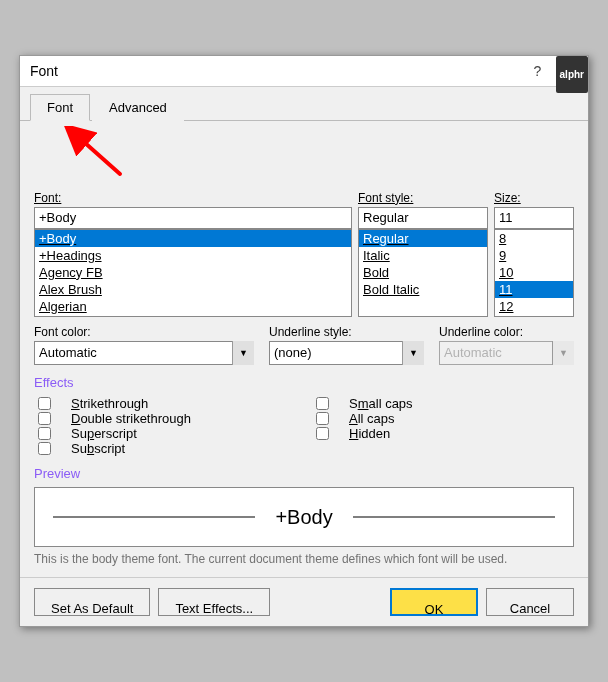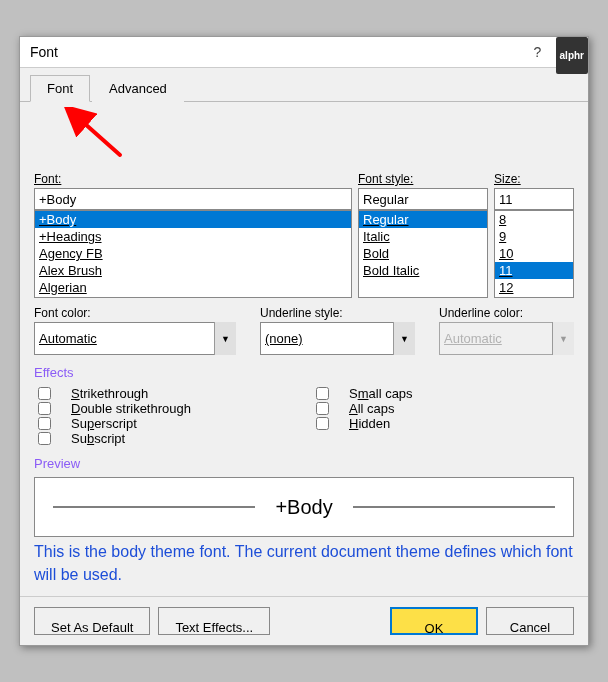--- a/index.html
+++ b/index.html
@@ -150,42 +150,41 @@
     }
 
     
     .list-box::-webkit-scrollbar { width: 14px; }
     .list-box::-webkit-scrollbar-track { background: #f0f0f0; border-left: 1px solid #ccc; }
     .list-box::-webkit-scrollbar-thumb { background: #c0c0c0; border: 1px solid #999; }
 
     
     .dropdown-row {
       display: flex;
-      gap: 24px;
+      gap: 15px;
       margin-top: 8px;
     }
     .col-dropdown { flex: 1; }
     .col-dropdown-md { width: 155px; }
     .col-dropdown-sm { width: 135px; }
 
     .select-wrap {
       position: relative;
       display: inline-block;
       width: 100%;
     }
     .select-wrap select {
       width: 100%;
-      height: 33px;
+      height: 24px;
       border: 1px solid #888;
       background: #fff;
       font-size: 13px;
       padding: 1px 22px 1px 4px;
       appearance: none;
       cursor: pointer;
-      text-decoration: underline;
     }
     .select-arrow {
       position: absolute;
       right: 0;
       top: 0;
       bottom: 0;
       width: 22px;
       background: #e0e0e0;
       border-left: 1px solid #999;
       display: flex;
@@ -259,22 +258,22 @@
       height: 1px;
       background: #000;
     }
     .preview-text {
       font-size: 20px;
       font-weight: normal;
       padding: 0 20px;
       white-space: nowrap;
     }
     .preview-description {
-      font-size: 16px;
-      color: #1d4ed8;
+      font-size: 12px;
+      color: #737373;
       margin-top: 4px;
       line-height: 1.4;
     }
 
     
     .footer {
       display: flex;
       justify-content: flex-end;
       align-items: center;
       padding: 10px 14px;

